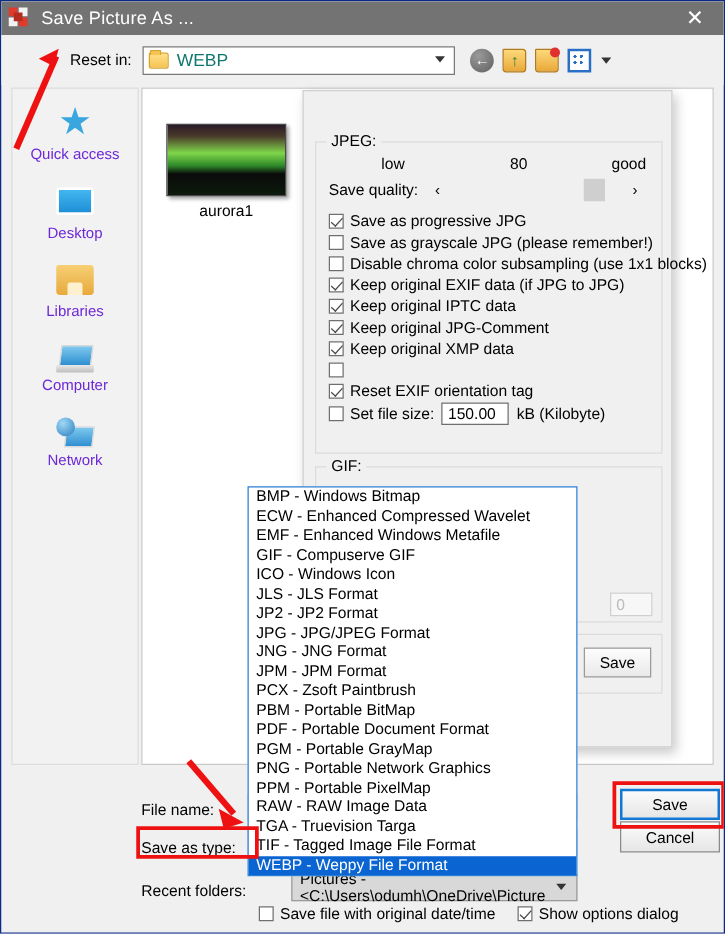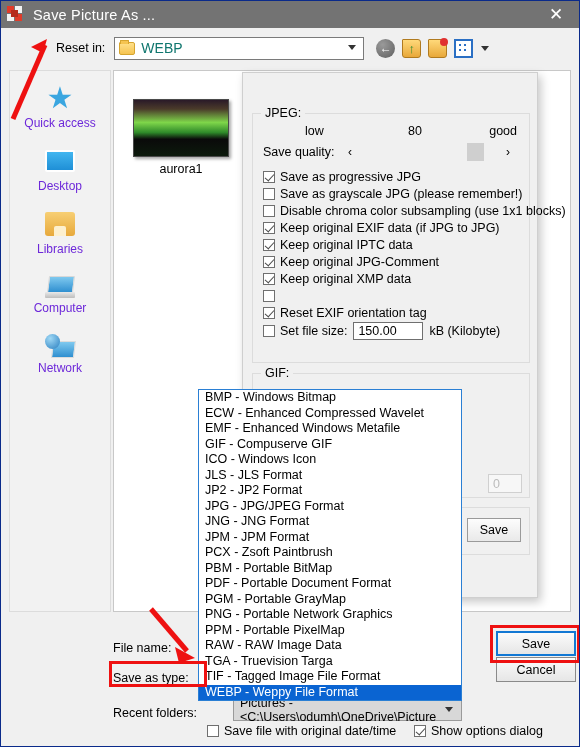--- a/index.html
+++ b/index.html
@@ -243,21 +243,21 @@
   .cb.on:after {
     content:""; position: absolute; left: 3px; top: 0px; width: 4px; height: 8px;
     border: solid #4a4a4a; border-width: 0 1.6px 1.6px 0; transform: rotate(42deg);
   }
   .chk-lbl { font-size: 12.5px; color: #000; white-space: nowrap; }
 
   .fsize-row {
     position: absolute; left: 10px; top: 208px; display: flex; align-items: center;
   }
   .fsize-input {
-    width: 70px; height: 18px; border: 1px solid #6f6f6f; background: #fff;
+    width: 54px; height: 18px; border: 1px solid #6f6f6f; background: #fff;
     font-size: 12.5px; color: #000; display: flex; align-items: center;
     padding-left: 4px; margin: 0 6px;
   }
 
   .trans-lines {
     position: absolute; left: 180px; top: 62px; font-size: 12.5px; color: #aaa;
   }
   .trans-lines div { margin-bottom: 7px; }
   .entry-box {
     position: absolute; left: 235px; top: 100px; width: 34px; height: 19px;

